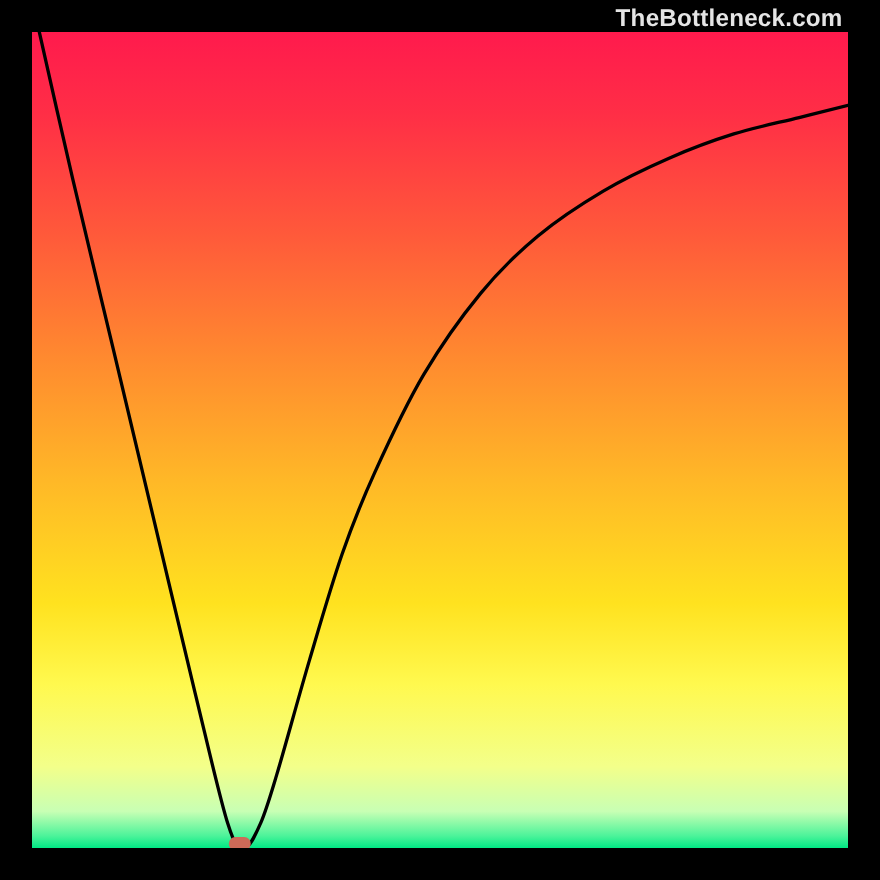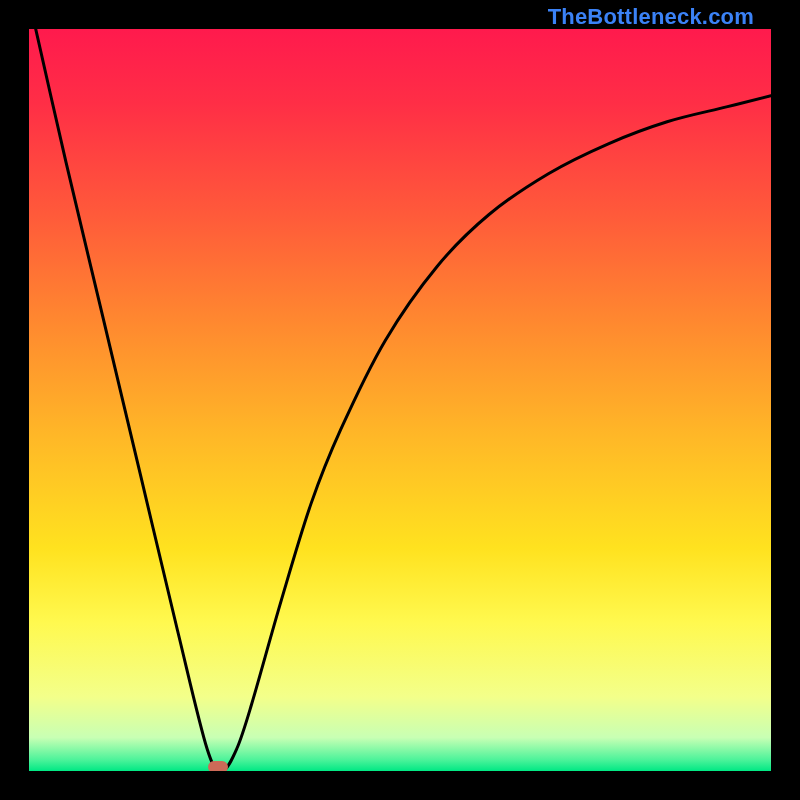--- a/index.html
+++ b/index.html
@@ -29,25 +29,25 @@
   .gradient {
     position: absolute;
     left: 0;
     top: 0;
     width: 100%;
     height: 100%;
   }
   .watermark {
     position: absolute;
     top: 4px;
-    right: 46px;
+    right: 34px;
     font-family: Arial, Helvetica, sans-serif;
     font-size: 22px;
     font-weight: 600;
-    color: #3b82f6;
+    color: #e5e5e5;
     letter-spacing: 0.2px;
   }
   .curve-svg {
     position: absolute;
     left: 0;
     top: 0;
     width: 742px;
     height: 742px;
   }
   .marker {

